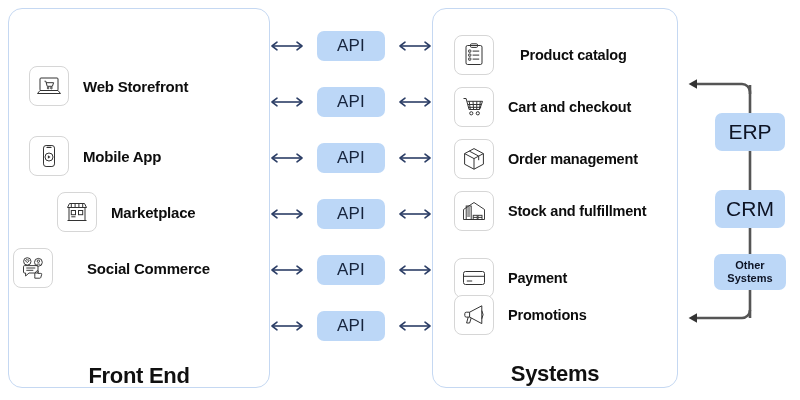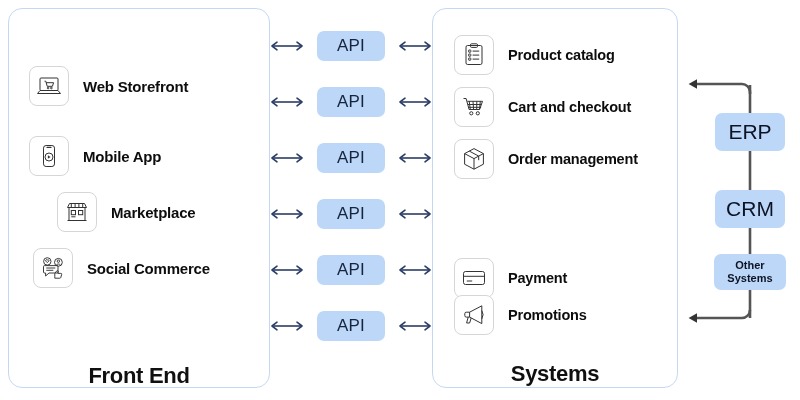--- a/index.html
+++ b/index.html
@@ -137,21 +137,21 @@
           <path d="M7.3 4.5 v4 M11.1 4.5 v4 M14.9 4.5 v4 M18.7 4.5 v4"></path>
           <path d="M5 8.5 V21.5 H21 V8.5"></path>
           <rect x="7.3" y="11.5" width="4.2" height="4.2"></rect>
           <rect x="14.5" y="11.5" width="4.2" height="4.2"></rect>
           <path d="M7.3 17.8 h4.2 M3.5 21.5 h19"></path>
         </svg>
       </div>
       <div class="row-label">Marketplace</div>
     </div>
 
-    <div class="row" style="left:24px;top:239px;">
+    <div class="row" style="left:4px;top:239px;gap:20px;">
       <div class="icon-box">
         <svg width="26" height="26" viewBox="0 0 26 26" fill="none" stroke="#333" stroke-width="0.95">
           <circle cx="7.3" cy="6.4" r="3.7"></circle>
           <path d="M7.3 7.6 L5.8 6.1 a0.9 0.9 0 0 1 1.5-1 a0.9 0.9 0 0 1 1.5 1 Z"></path>
           <circle cx="18.4" cy="7.3" r="3.9"></circle>
           <circle cx="18.4" cy="6.2" r="1.2"></circle>
           <path d="M16.3 9.9 a2.6 2.1 0 0 1 4.2 0"></path>
           <path d="M4.5 10.6 H17 a1 1 0 0 1 1 1 V17 a1 1 0 0 1 -1 1 H9 l-3.4 3 V18 H4.5 a1 1 0 0 1 -1 -1 v-5.4 a1 1 0 0 1 1 -1 Z"></path>
           <path d="M6.3 13 h9 M6.3 15.3 h7"></path>
           <path d="M14.8 21.8 v-3.4 l2-2.6 a1 1 0 0 1 1.5 1.1 l-0.5 1.5 h3 a0.9 0.9 0 0 1 0.85 1.2 l-0.9 2.9 a1 1 0 0 1 -0.95 0.7 h-5 Z"></path>
@@ -242,21 +242,21 @@
     <div class="api-chip">API</div>
     <svg class="arrow-dbl" viewBox="0 0 34 14">
       <path d="M3 7 H31" stroke="#2c3e66" stroke-width="1.6"></path>
       <path d="M7 3.2 L2 7 L7 10.8" fill="none" stroke="#2c3e66" stroke-width="1.6" stroke-linecap="round" stroke-linejoin="round"></path>
       <path d="M27 3.2 L32 7 L27 10.8" fill="none" stroke="#2c3e66" stroke-width="1.6" stroke-linecap="round" stroke-linejoin="round"></path>
     </svg>
   </div>
 
   <div class="panel" id="backend-panel">
 
-    <div class="row" style="left:21px;top:26px;">
+    <div class="row" style="left:21px;top:26px;gap:12px;">
       <div class="icon-box">
         <svg width="26" height="26" viewBox="0 0 26 26" fill="none" stroke="#333" stroke-width="1">
           <rect x="5" y="3.5" width="16" height="19" rx="1.6"></rect>
           <rect x="9.5" y="1.8" width="7" height="3.6" rx="1.1"></rect>
           <rect x="7.6" y="8" width="2.2" height="2.2" rx="0.4"></rect>
           <rect x="7.6" y="12" width="2.2" height="2.2" rx="0.4"></rect>
           <rect x="7.6" y="16" width="2.2" height="2.2" rx="0.4"></rect>
           <path d="M11.6 9.1 h6.6 M11.6 13.1 h6.6 M11.6 17.1 h6.6"></path>
         </svg>
       </div>
@@ -281,20 +281,33 @@
         <svg width="26" height="26" viewBox="0 0 26 26" fill="none" stroke="#333" stroke-width="1" stroke-linejoin="round">
           <path d="M13 2.6 L22.4 7.6 V18.2 L13 23.2 L3.6 18.2 V7.6 Z"></path>
           <path d="M3.6 7.6 L13 12.6 L22.4 7.6"></path>
           <path d="M13 12.6 V23.2"></path>
           <path d="M8.3 5.1 L17.7 10.1 V14.2"></path>
         </svg>
       </div>
       <div class="row-label">Order management</div>
     </div>
 
+    <div class="row" style="left:21px;top:182px;">
+      <div class="icon-box">
+        <svg width="26" height="26" viewBox="0 0 26 26" fill="none" stroke="#333" stroke-width="0.95">
+          <path d="M2.5 11.5 L13 4.5 L23.5 11.5 V21.5 H2.5 Z" stroke-linejoin="round"></path>
+          <rect x="5.2" y="8" width="5" height="13.5"></rect>
+          <path d="M6.2 10 h3 M6.2 12 h3 M6.2 14 h3 M6.2 16 h3 M6.2 18 h3"></path>
+          <rect x="12.2" y="17.3" width="4" height="4.2"></rect>
+          <rect x="17" y="17.3" width="4" height="4.2"></rect>
+          <path d="M12.2 19.4 h4 M17 19.4 h4"></path>
+        </svg>
+      </div>
+      <div class="row-label">Stock and fulfillment</div>
+    </div>
 
     <div class="row" style="left:21px;top:249px;">
       <div class="icon-box">
         <svg width="26" height="26" viewBox="0 0 26 26" fill="none" stroke="#333" stroke-width="1">
           <rect x="2.5" y="6.5" width="21" height="13" rx="2"></rect>
           <path d="M2.5 11.3 h21"></path>
           <path d="M5.8 16 h5.4"></path>
         </svg>
       </div>
       <div class="row-label">Payment</div>

